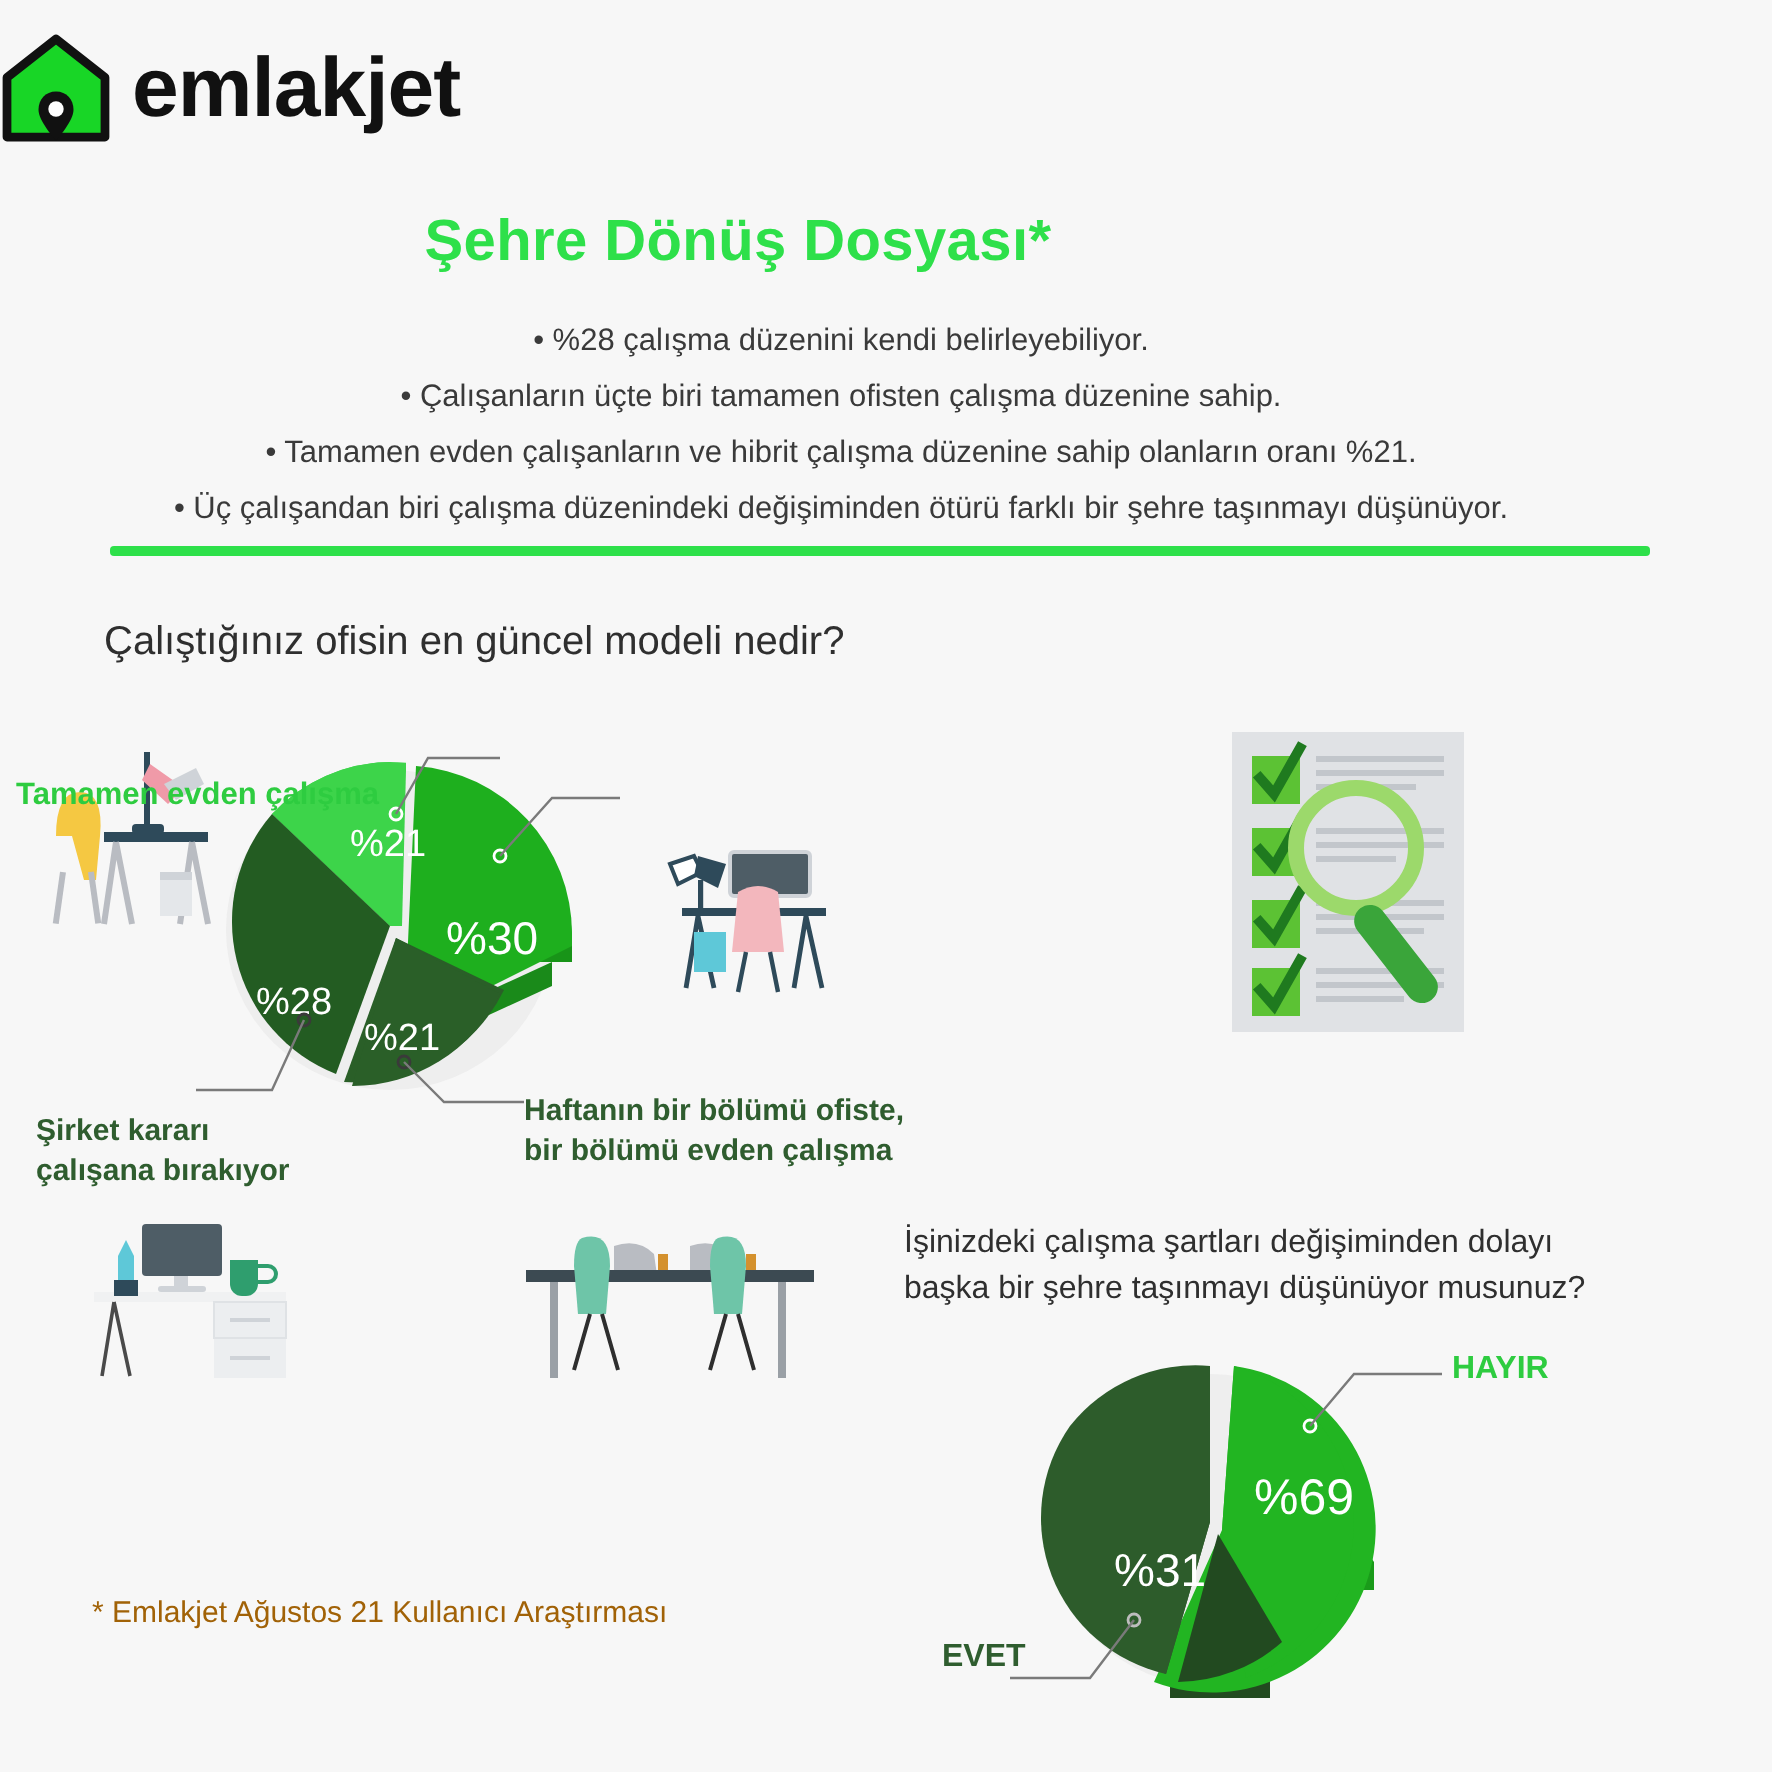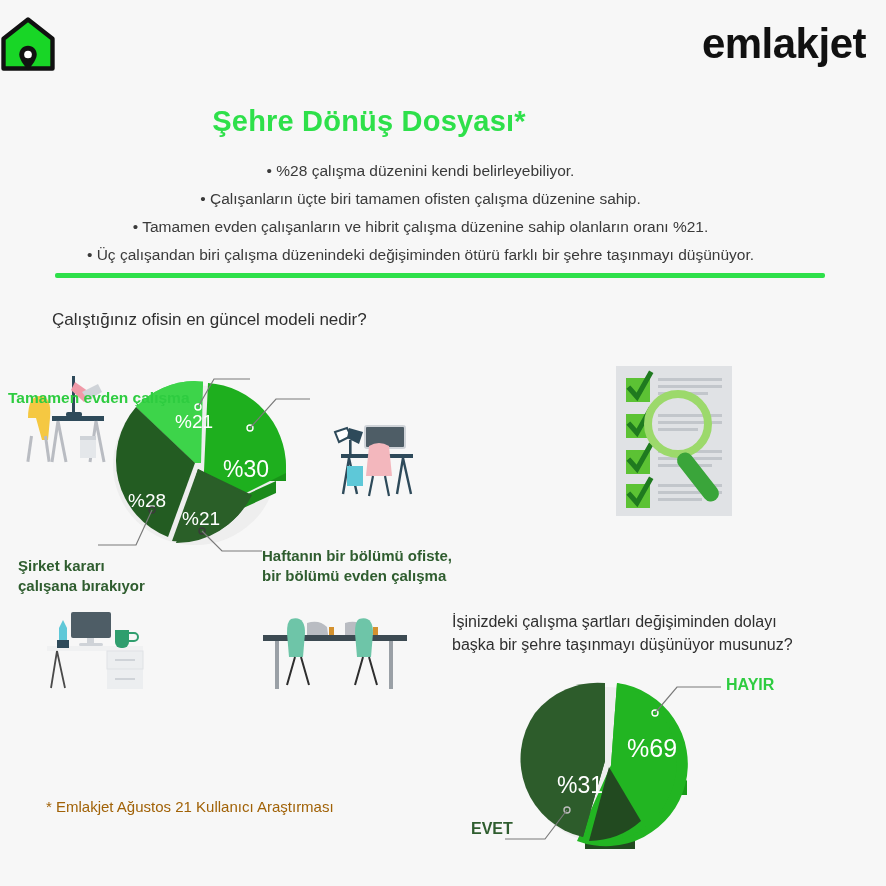--- a/index.html
+++ b/index.html
@@ -7,37 +7,37 @@
     width:886px;height:886px;
     background:#f7f7f7;
     font-family:"Liberation Sans", sans-serif;
     color:#333;
     overflow:hidden;
     position:relative;
   }
   .page{position:relative;width:886px;height:886px;}
 
   
-  .logo-wrap{position:absolute;left:0;top:16px;width:866px;display:flex;justify-content:space-between;align-items:center;}
+  .logo-wrap{position:absolute;left:0;top:16px;width:866px;display:flex;justify-content:flex-start;align-items:center;gap:10px;}
   .logo-mark{width:56px;height:56px;display:block;}
   .logo-text{font-size:42px;font-weight:700;color:#111;letter-spacing:-0.5px;line-height:1;}
 
   
   .title{
     position:absolute;top:105px;left:0;width:738px;text-align:center;
     font-size:29px;font-weight:700;color:#2ee04a;letter-spacing:0.2px;
   }
 
   
   .bullets{position:absolute;top:160px;left:0;width:841px;text-align:center;}
   .bullets p{margin:0 0 6px 0;font-size:15.5px;color:#3a3a3a;line-height:1.42;}
   .rule{position:absolute;top:273px;left:55px;width:770px;height:5px;background:#2ee04a;border-radius:2px;}
 
   
-  .q1{position:absolute;left:52px;top:310px;font-size:17px;color:#2f2f2f;}
+  .q1{position:absolute;left:52px;top:310px;font-size:20px;color:#2f2f2f;}
   .q2{position:absolute;left:452px;top:610px;font-size:16px;color:#2f2f2f;line-height:1.45;font-weight:400;width:420px;}
 
   
   .chart1{position:absolute;left:90px;top:355px;width:220px;height:200px;}
   .chart2{position:absolute;left:505px;top:665px;width:220px;height:200px;}
 
   
   .lbl{position:absolute;font-size:15px;}
   .lbl-green{color:#2ecc40;font-weight:700;}
   .lbl-dark{color:#2f5d2f;font-weight:700;}

